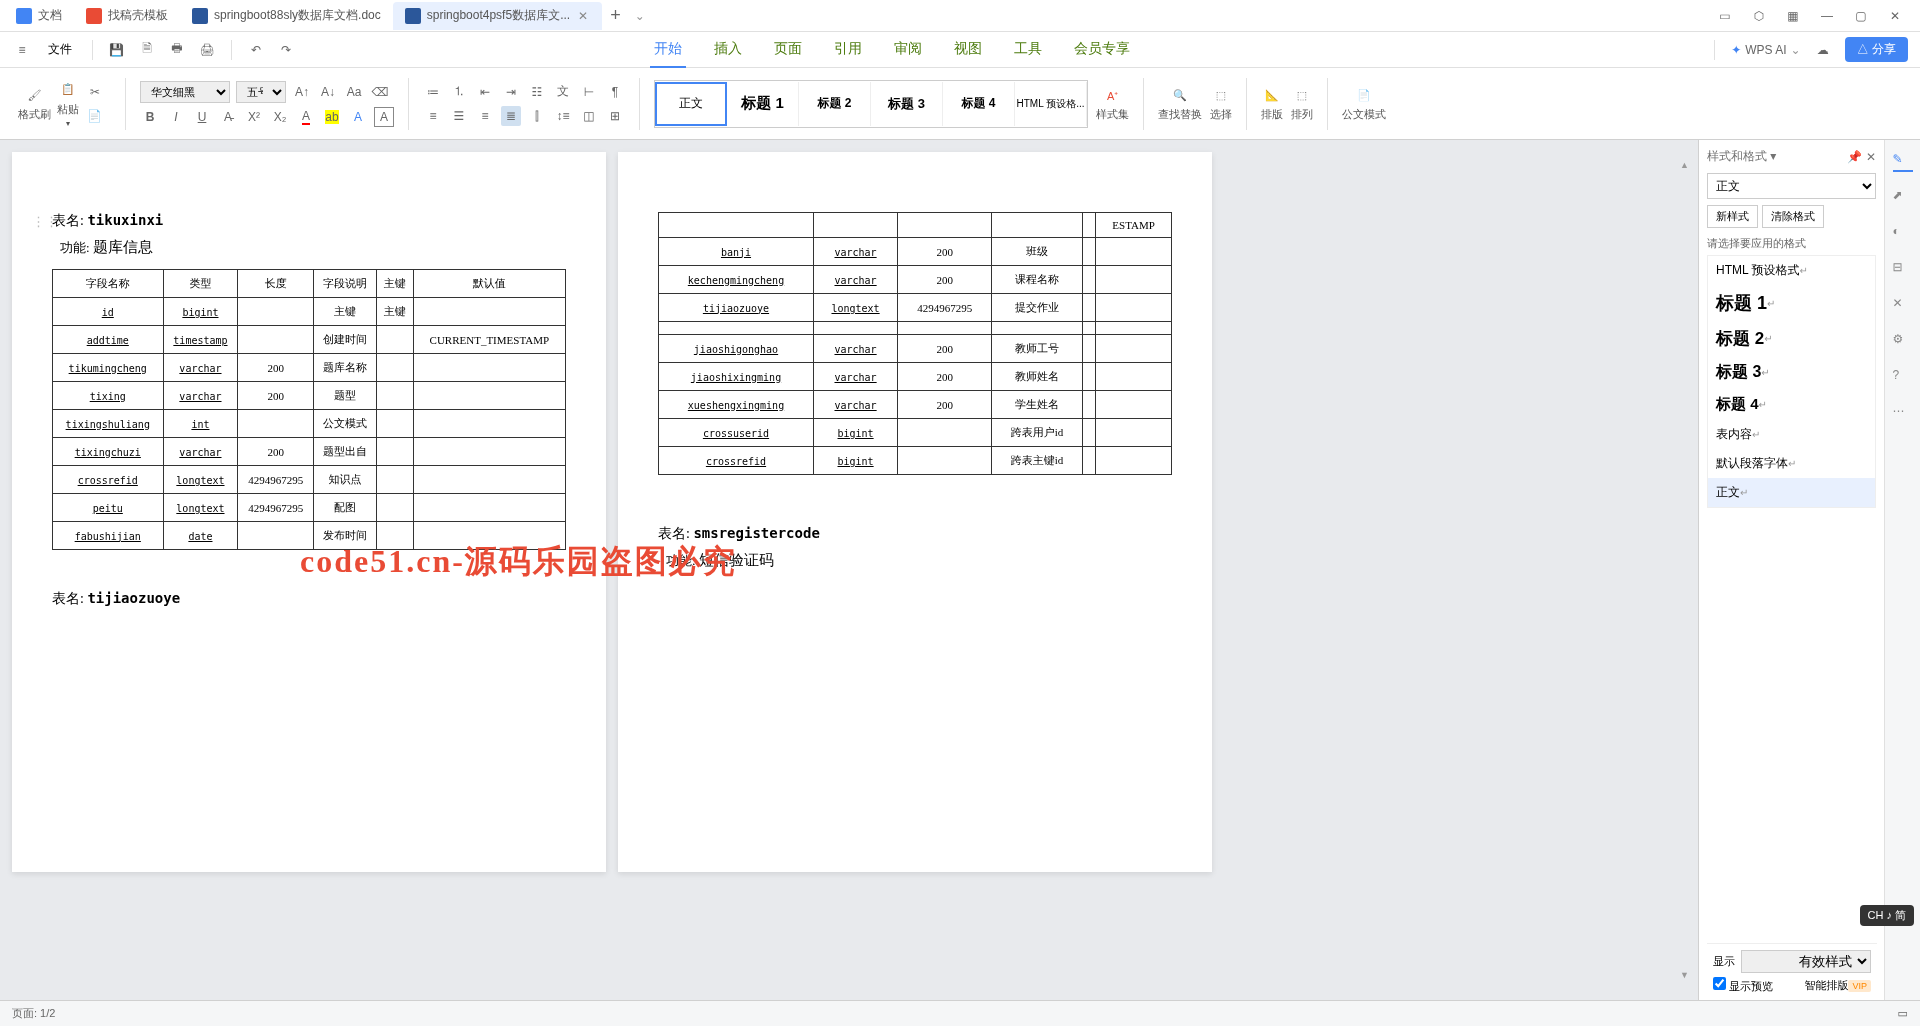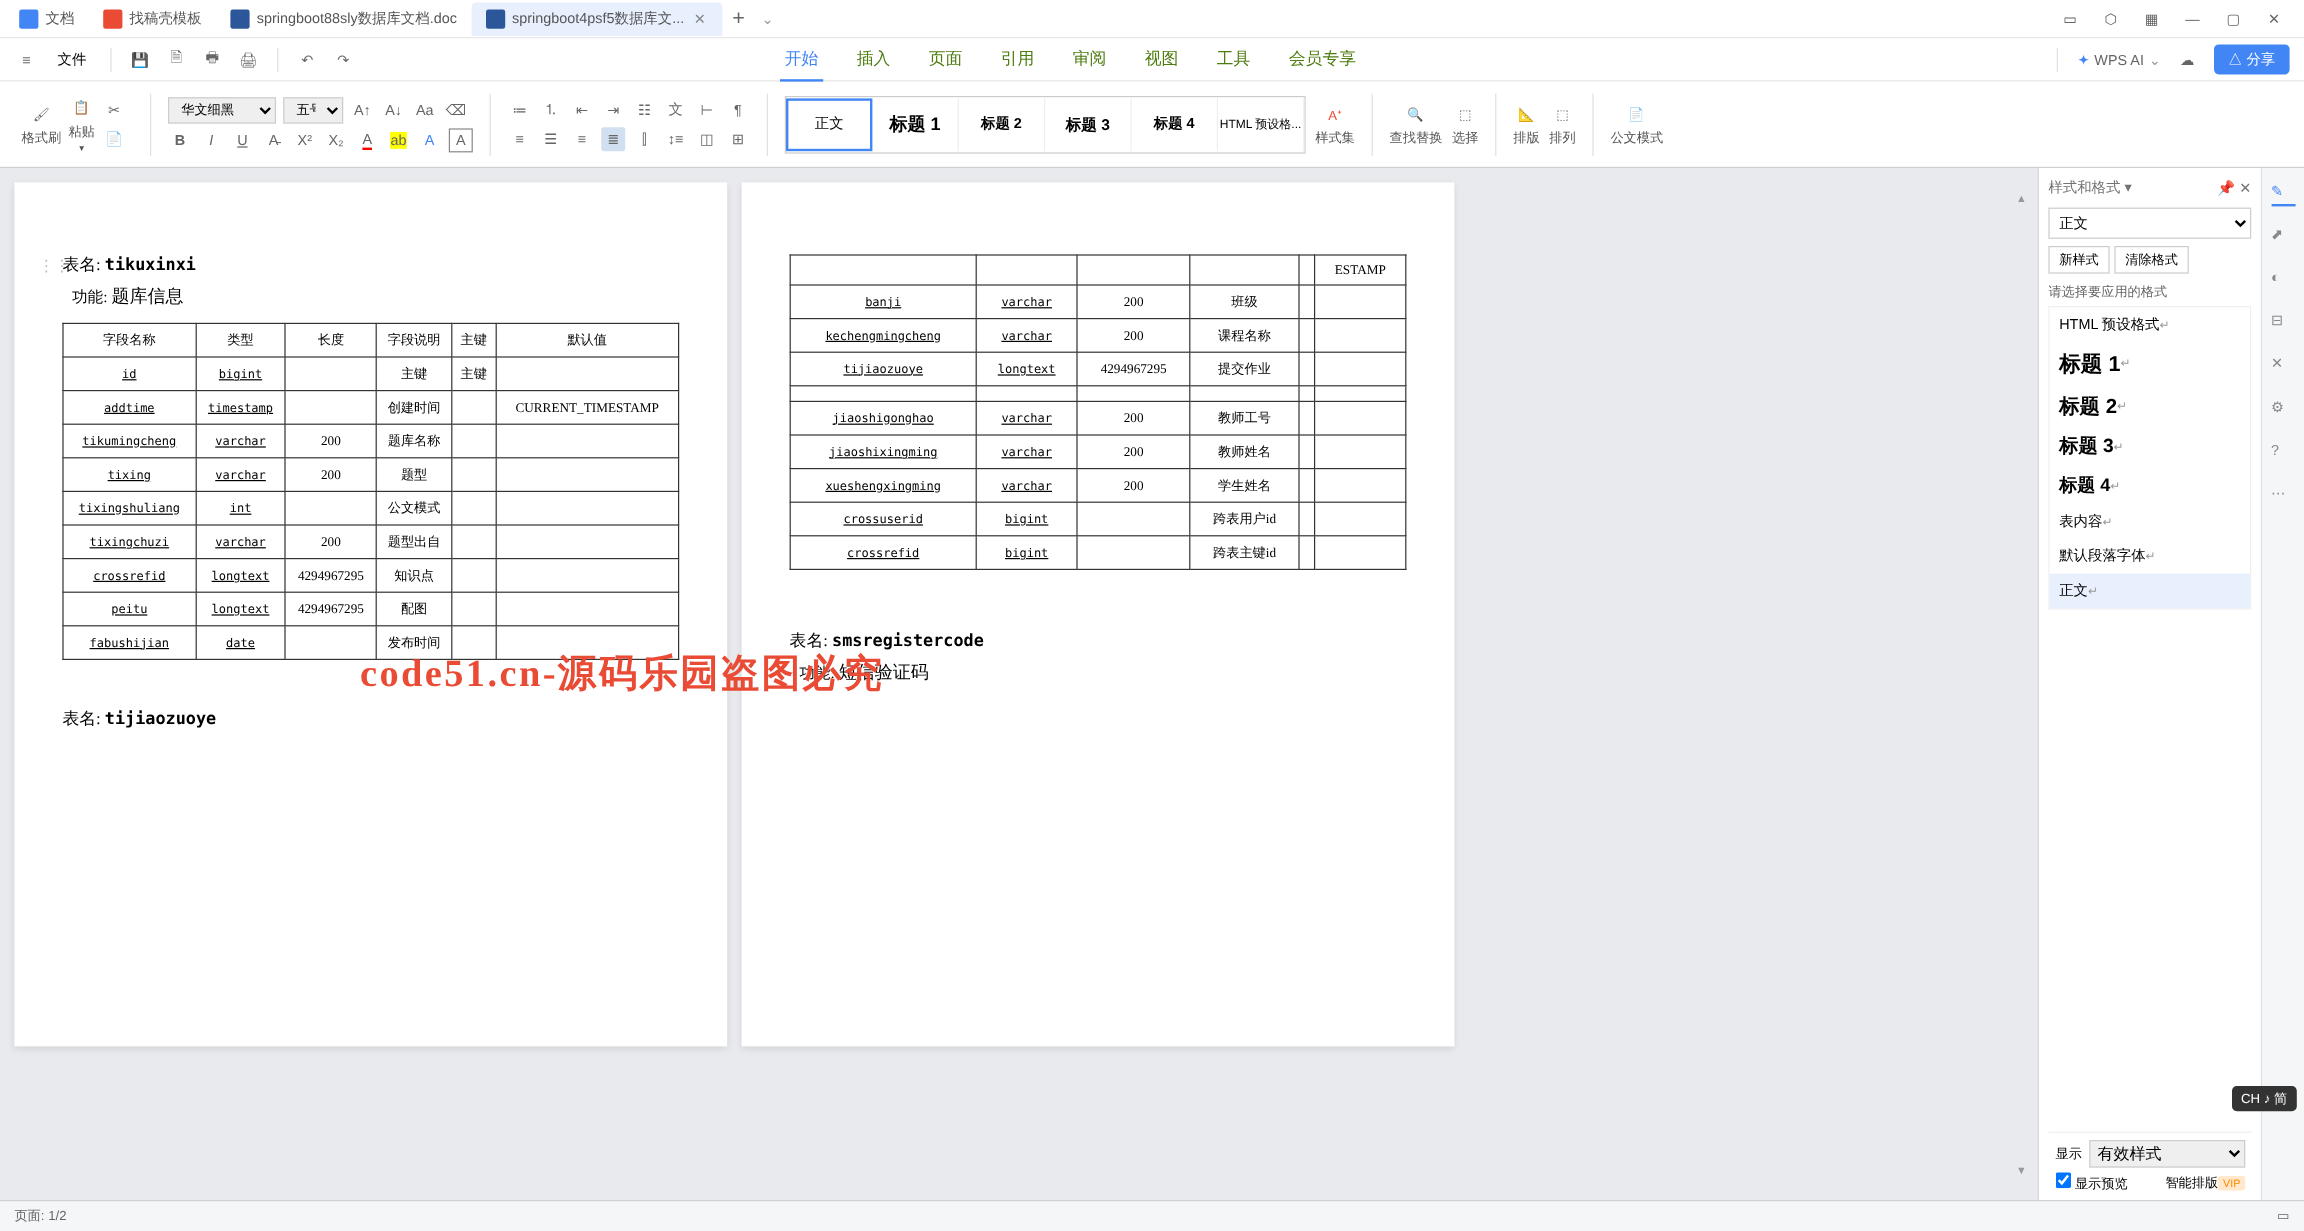--- a/index.html
+++ b/index.html
@@ -74,21 +74,21 @@
     .h4s { font-size: 15px; font-weight: bold; }
     
     .side-strip { width: 36px; background: #f5f6f7; border-left: 1px solid #e0e0e0; display: flex; flex-direction: column; align-items: center; padding-top: 12px; gap: 16px; }
     .strip-icon { width: 20px; height: 20px; color: #888; }
     
     .status-bar { height: 26px; background: #f5f6f7; border-top: 1px solid #d0d0d0; display: flex; align-items: center; padding: 0 12px; font-size: 11px; color: #666; gap: 16px; }
     .status-right { margin-left: auto; display: flex; align-items: center; gap: 12px; }
     
     .panel-bottom { position: absolute; bottom: 0; width: 170px; background: #fff; padding: 6px; border-top: 1px solid #eee; }
     .show-select { display: flex; align-items: center; gap: 6px; font-size: 11px; margin-bottom: 4px; }
-    .show-select select { flex: 1; border: 1px solid #ccc; padding: 2px; }
+    .show-select select { flex: 1; border: 1px solid #ccc; padding: 2px; text-align: right; }
     .chk-row { display: flex; align-items: center; justify-content: space-between; font-size: 11px; }
     .vip-badge { background: #ffe8cc; color: #ff8800; padding: 1px 4px; border-radius: 2px; font-size: 9px; }
     
     .ime-indicator { position: absolute; right: 6px; bottom: 74px; background: #333; color: #fff; padding: 3px 8px; border-radius: 4px; font-size: 11px; }
     .scroll-ind { position: absolute; right: 2px; width: 16px; display: flex; flex-direction: column; gap: 6px; color: #999; font-size: 9px; }
   </style>
 </head>
 <body>
 
 <div class="title-bar">

